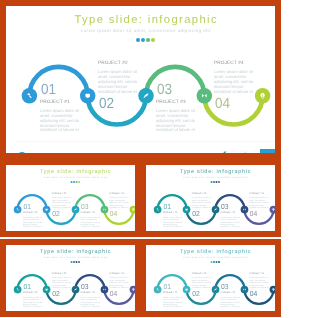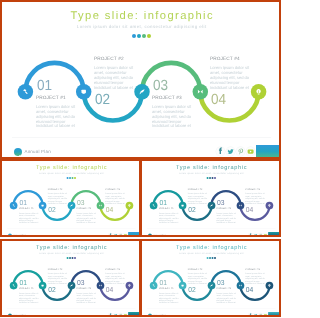--- a/index.html
+++ b/index.html
@@ -1,18 +1,18 @@
 <!DOCTYPE html>
 <html><head>
 <meta charset="utf-8">
 <style>
   html,body{margin:0;padding:0;background:#ffffff;}
   body{width:281px;height:318px;font-family:"Liberation Sans",sans-serif;overflow:hidden;
         -webkit-font-smoothing:antialiased;text-rendering:geometricPrecision;}
-  .slide{position:absolute;background:#ffffff;box-sizing:border-box;border:2px solid #c2410c;overflow:hidden;}
+  .slide{position:absolute;background:#ffffff;box-sizing:border-box;border:6px solid #c2410c;overflow:hidden;}
   #main-slide{left:0;top:0;width:281px;height:159px;}
   .tn{width:140.5px;height:78px;}
   #thumbnail-1{left:0px;top:159px}
   #thumbnail-2{left:140px;top:159px}
   #thumbnail-3{left:0px;top:239px}
   #thumbnail-4{left:140px;top:239px}
   .canvas{position:absolute;left:0;top:0;transform-origin:0 0;width:279px;height:157px;}
   .tn .canvas{transform:scale(0.4966);}
   .s-title{position:absolute;left:0;top:8.9px;width:279px;text-align:center;font-size:11.2px;
            font-weight:400;letter-spacing:1.4px;white-space:nowrap;line-height:1;text-indent:1.4px;}

